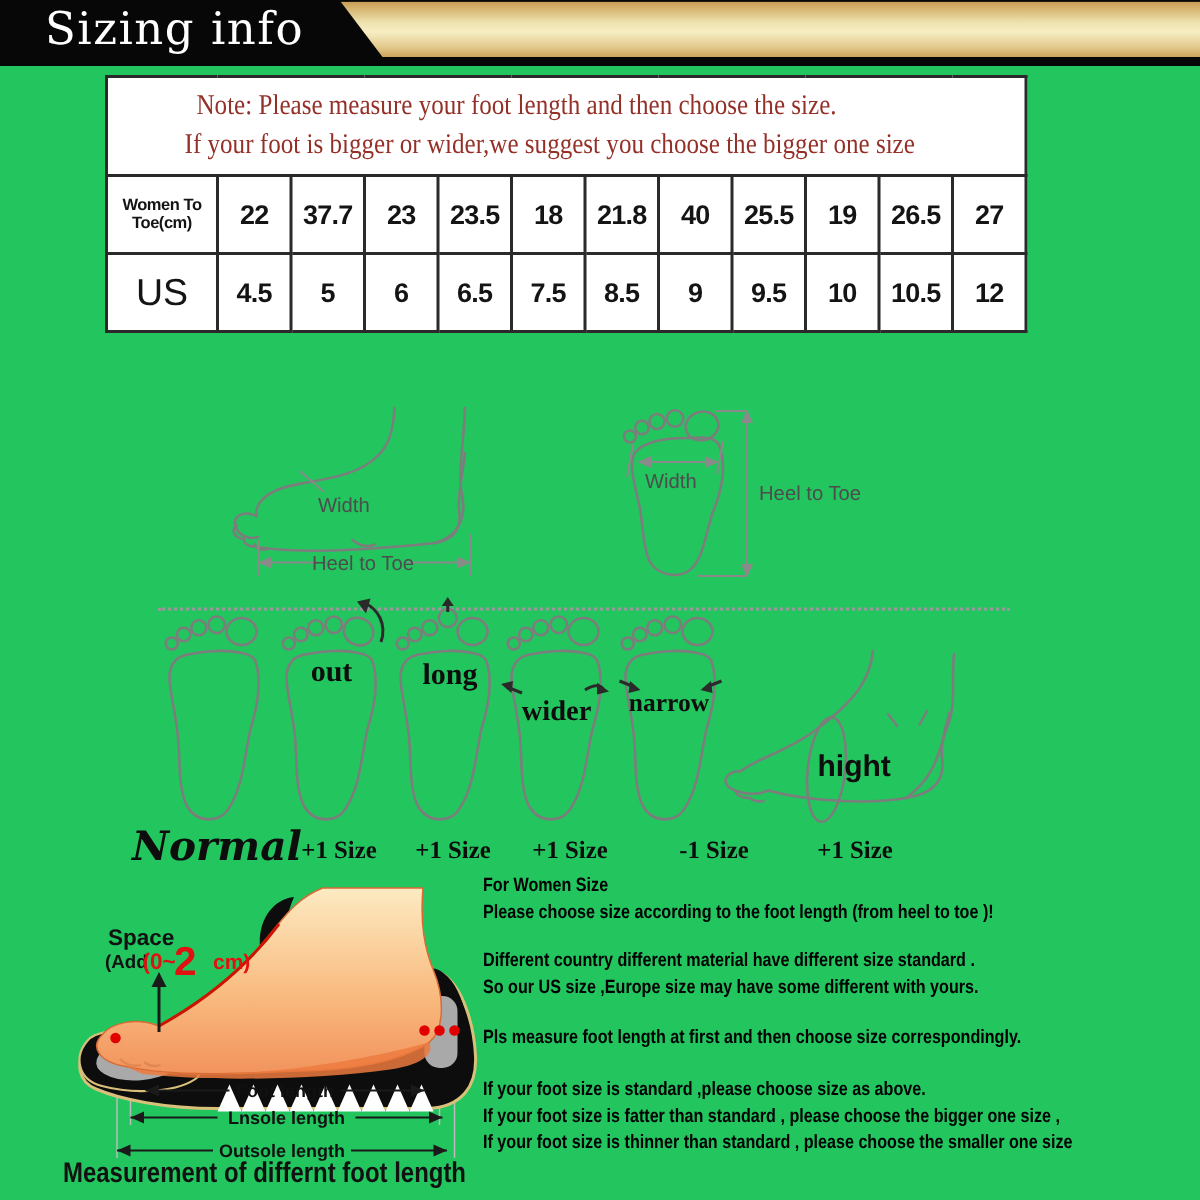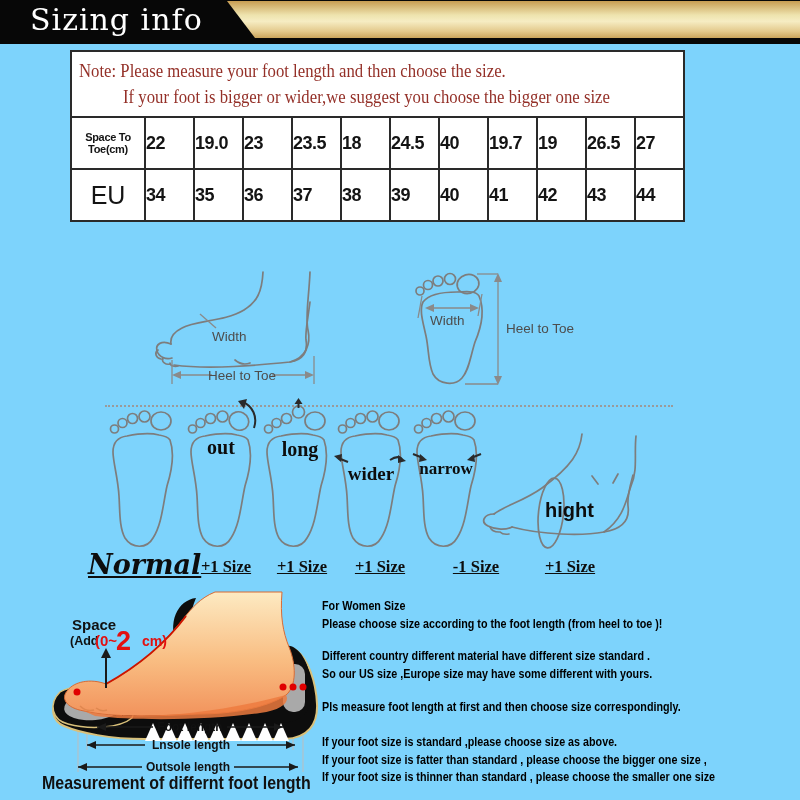--- a/index.html
+++ b/index.html
@@ -1,30 +1,30 @@
 <!DOCTYPE html>
 <html><head>
 <meta charset="utf-8">
 <style>
   html,body { margin:0; padding:0; background:#fff; }
-  .canvas { position:relative; width:800px; height:800px; background:#7dd3fc; overflow:hidden;
+  .canvas { position:relative; width:800px; height:800px; background:#22c55e; overflow:hidden;
             font-family:"Liberation Sans", sans-serif; }
 
   
   .banner { position:absolute; left:0; top:0; width:800px; height:44px; background:#070707; }
   .banner-gold { position:absolute; left:227px; top:1px; width:573px; height:37px;
     background:linear-gradient(180deg,#c89d52 0%,#eee3ae 38%,#f6edc3 55%,#e3c98c 82%,#caa45c 100%);
     clip-path:polygon(0 0,100% 0,100% 100%,28px 100%); }
   .banner-title { position:absolute; left:30px; top:2px; color:#ffffff;
     font-family:"DejaVu Serif","Liberation Serif",serif; font-size:30px; letter-spacing:1px; }
 
   
   .size-table { position:absolute; left:70px; top:50px; width:615px; border-collapse:collapse;
     table-layout:fixed; background:#fff; }
-  .size-table td, .size-table th { border:2px solid #2a2a2a; vertical-align:middle;
+  .size-table td, .size-table th { border:2px solid #2a2a2a; text-align:center; vertical-align:middle;
     padding:0; color:#141414; overflow:visible; }
   .note-cell { height:64px; text-align:left; }
   .note-line { font-family:"Liberation Serif",serif; color:#943028; font-size:19px; line-height:26px;
     white-space:nowrap; transform:scaleX(0.88); transform-origin:0 50%; }
   .note-line.l1 { padding-left:8px; }
   .note-line.l2 { padding-left:58px; }
   .row-h { height:52px; }
   .hdr-cm { font-size:11px; font-weight:700; letter-spacing:-0.3px; }
   .hdr-big { font-size:25px; font-weight:400; font-family:"Liberation Sans",sans-serif; }
   .val { font-size:18px; font-weight:700; letter-spacing:-0.5px; }
@@ -35,37 +35,37 @@
   .ln-thin { fill:none; stroke:#8a8a8a; stroke-width:1.3; }
   .dim-text { fill:#4d4d4d; font-size:13.5px; font-family:"Liberation Sans",sans-serif; }
   .dim-head { fill:#8a8a8a; stroke:none; }
   .foot-label { font-family:"Liberation Serif",serif; font-weight:700; font-size:19px; fill:#0d0d0d;
     text-anchor:middle; }
   .dotted-line { position:absolute; left:105px; top:405px; width:568px; height:0;
     border-top:2px dotted #9a9a9a; }
 
   
   .size-label { position:absolute; top:557px; width:80px; text-align:center; color:#0d0d0d;
-    font-family:"Liberation Serif",serif; font-weight:700; font-size:16.5px;text-decoration:underline; }
+    font-family:"Liberation Serif",serif; font-weight:700; font-size:16.5px; }
   .size-label.normal { left:88px; top:549px; width:110px; font-style:italic; font-size:27px;
     font-weight:600; font-family:"DejaVu Serif",serif; }
 
   
   .shoe-caption { position:absolute; left:42px; top:772px; font-size:19px; font-weight:700;
     color:#111; white-space:nowrap; transform:scaleX(0.84); transform-origin:0 0; }
   .space-black { fill:#111; font-weight:700; font-family:"Liberation Sans",sans-serif; }
   .space-red { fill:#e21010; font-weight:700; font-family:"Liberation Sans",sans-serif; }
   .mlabel { fill:#111; font-size:12px; font-weight:700; text-anchor:middle;
     font-family:"Liberation Sans",sans-serif; }
   .mline { stroke:#1a1a1a; stroke-width:1.4; }
   .mhead { fill:#1a1a1a; }
   .guide { stroke:#bdbdbd; stroke-width:1; }
 
   
-  .info { position:absolute; left:322px; top:597px; width:475px; color:#000; }
+  .info { position:absolute; left:322px; top:581px; width:475px; color:#000; }
   .info .l { font-size:12.8px; font-weight:700; line-height:17.6px; white-space:nowrap;
     transform:scaleX(0.84); transform-origin:0 0; }
   .info .gap-a { margin-top:15px; }
   .info .gap-b { margin-top:16px; }
   .info .gap-c { margin-top:17px; }
 </style>
 </head>
 <body>
 
 <div class="canvas">
@@ -91,46 +91,46 @@
         <col>
     </colgroup>
     <tbody>
         <tr>
       <td class="note-cell" colspan="12">
         <div class="note-line l1">Note: Please measure your foot length and then choose the size.</div>
         <div class="note-line l2">If your foot is bigger or wider,we suggest you choose the bigger one size</div>
       </td>
     </tr>
     <tr class="row-h">
-      <th class="hdr-cm">Space To Toe(cm)</th>
+      <th class="hdr-cm">Women To Toe(cm)</th>
       <td class="val">22</td>
-      <td class="val">19.0</td>
+      <td class="val">37.7</td>
       <td class="val">23</td>
       <td class="val">23.5</td>
       <td class="val">18</td>
-      <td class="val">24.5</td>
+      <td class="val">21.8</td>
       <td class="val">40</td>
-      <td class="val">19.7</td>
+      <td class="val">25.5</td>
       <td class="val">19</td>
       <td class="val">26.5</td>
       <td class="val">27</td>
     </tr>
     <tr class="row-h">
-      <th class="hdr-big">EU</th>
-      <td class="val">34</td>
-      <td class="val">35</td>
-      <td class="val">36</td>
-      <td class="val">37</td>
-      <td class="val">38</td>
-      <td class="val">39</td>
-      <td class="val">40</td>
-      <td class="val">41</td>
-      <td class="val">42</td>
-      <td class="val">43</td>
-      <td class="val">44</td>
+      <th class="hdr-big">US</th>
+      <td class="val">4.5</td>
+      <td class="val">5</td>
+      <td class="val">6</td>
+      <td class="val">6.5</td>
+      <td class="val">7.5</td>
+      <td class="val">8.5</td>
+      <td class="val">9</td>
+      <td class="val">9.5</td>
+      <td class="val">10</td>
+      <td class="val">10.5</td>
+      <td class="val">12</td>
     </tr>
   </tbody>
     </table>
 
   <svg class="sketch-svg" style="left:100px;top:272px" width="235" height="118" viewBox="0 0 235 118">
     <path class="ln" d="M163,0 C162,20 157,30 144,38 C124,50 96,48 82,56 C74,60 70,66 71,72"></path>
     <path class="ln" d="M71,72 C62,68 55,72 57,79 C59,85 66,88 72,86"></path>
     <path class="ln" d="M58,78 c-4,3 -2,8 3,9 M63,86 c-2,4 3,7 7,6 M70,91 c0,3 5,4 8,3"></path>
     <path class="ln" d="M74,93 C110,98 160,93 190,90 C203,88 208,80 206,68 C205,60 208,46 210,30"></path>
     <path class="ln" d="M210,0 C209,25 205,45 208,58 C211,72 206,86 190,90"></path>

